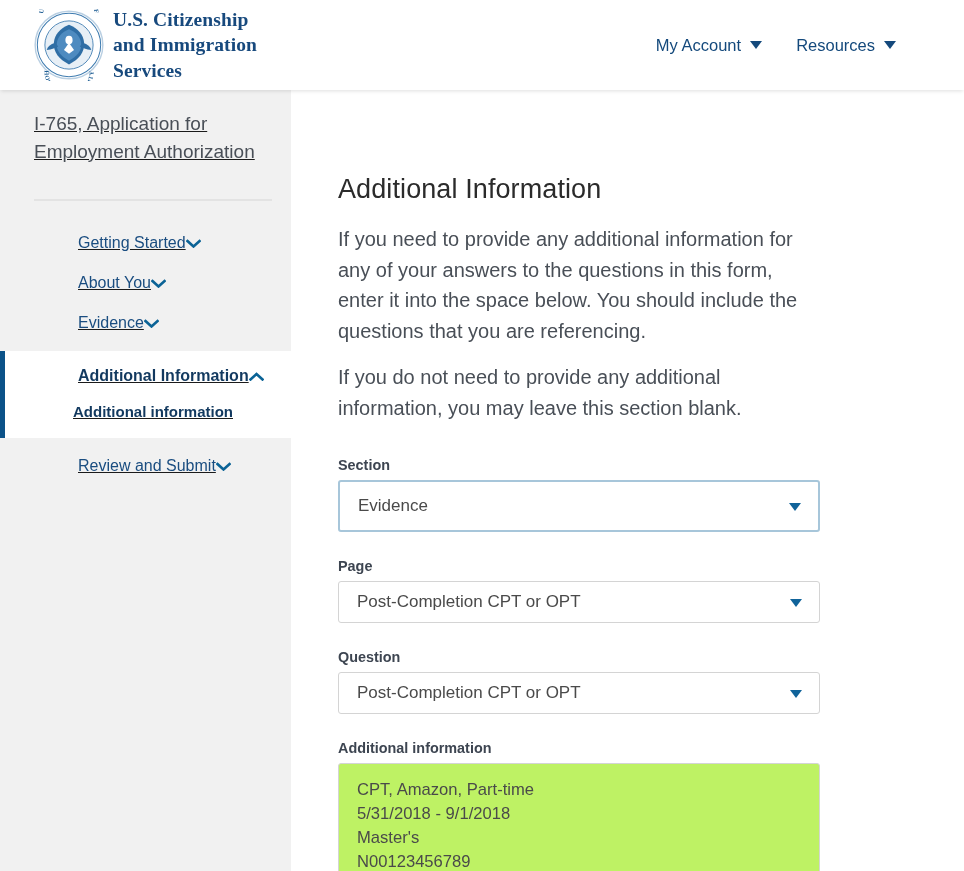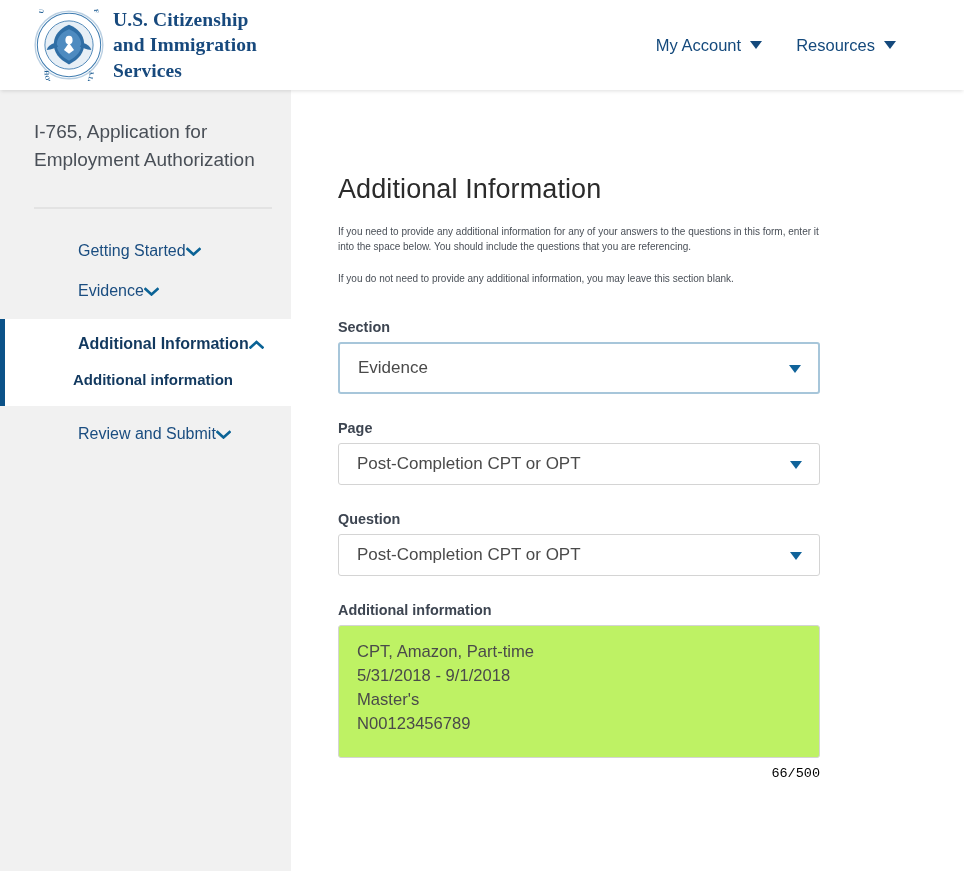--- a/index.html
+++ b/index.html
@@ -91,22 +91,23 @@
     display: flex;
     align-items: stretch;
     height: 781px;
   }
 
   
   .sidebar {
     width: 291px;
     flex: 0 0 291px;
     background: #f1f1f1;
-    padding-top: 28px;
+    padding-top: 20px;
     position: relative;
+    text-decoration: underline;
   }
 
   .form-title {
     font-size: 19px;
     line-height: 1.45;
     color: #494f57;
     padding: 0 28px 0 34px;
     font-weight: 400;
   }
 
@@ -179,21 +180,21 @@
 
   .main-title {
     font-size: 27px;
     font-weight: 400;
     color: #2b2b2b;
     letter-spacing: 0.1px;
     margin-bottom: 19px;
   }
 
   .intro-p {
-    font-size: 10px;
+    font-size: 20px;
     line-height: 1.53;
     color: #494f57;
     margin-bottom: 16px;
   }
 
   .field { margin-top: 26px; }
   .field.gap-lg { margin-top: 33px; }
 
   .field-label {
     display: block;
@@ -319,20 +320,28 @@
 
         <div class="nav-group">
           <div class="nav-row">
             <span>Getting Started</span>
             <svg class="chev" viewBox="0 0 15 9">
                 <path d="M1.5 2 L7.5 7.5 L13.5 2"></path>
               </svg>
           </div>
         </div>
 
+        <div class="nav-group">
+          <div class="nav-row">
+            <span>About You</span>
+            <svg class="chev" viewBox="0 0 15 9">
+                <path d="M1.5 2 L7.5 7.5 L13.5 2"></path>
+              </svg>
+          </div>
+        </div>
 
         <div class="nav-group">
           <div class="nav-row">
             <span>Evidence</span>
             <svg class="chev" viewBox="0 0 15 9">
                 <path d="M1.5 2 L7.5 7.5 L13.5 2"></path>
               </svg>
           </div>
         </div>
 

